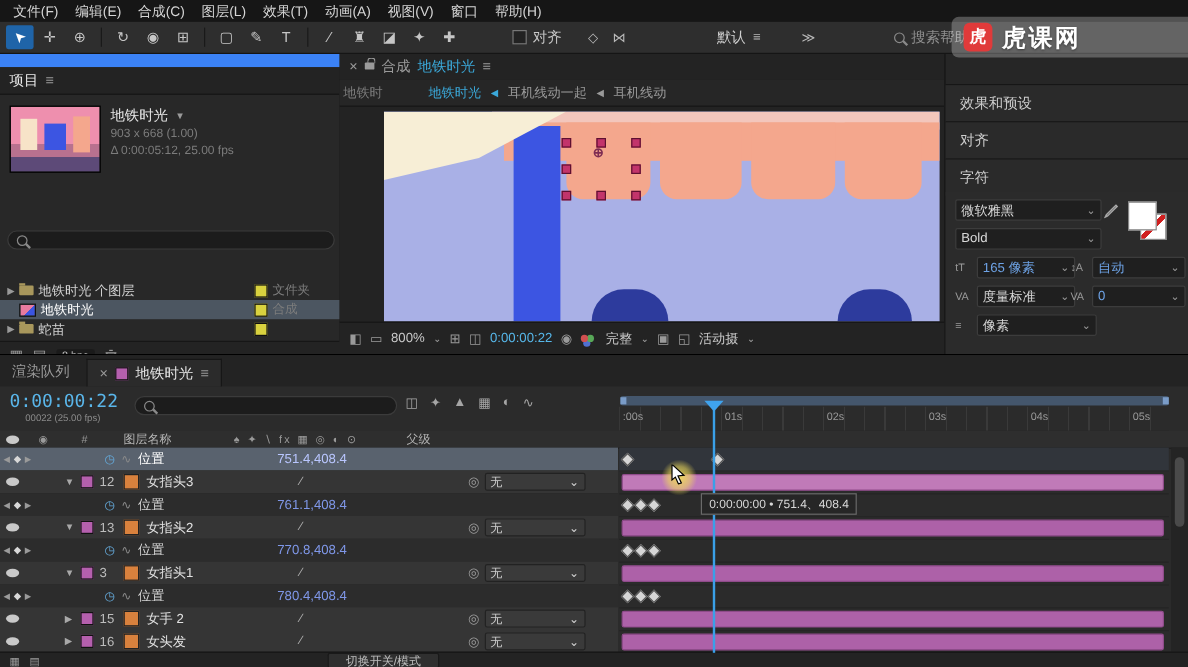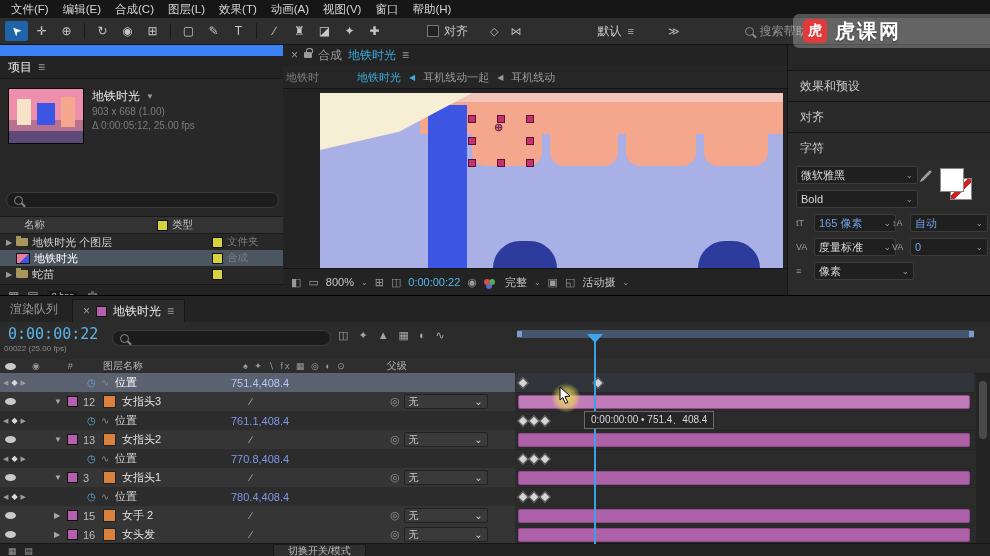--- a/index.html
+++ b/index.html
@@ -93,21 +93,21 @@
   .swfront{position:absolute;left:152px;top:8px;width:22px;height:22px;background:#fff;border:1px solid #888;z-index:2;}
   .swback{position:absolute;left:162px;top:18px;width:20px;height:20px;background:
           linear-gradient(135deg,transparent 42%,#d02020 42% 58%,transparent 58%),#fff;border:1px solid #888;}
   .micon{position:absolute;color:#9a9a9a;font-size:9px;}
   
   #timeline{left:0;top:295px;width:990px;height:261px;background:#2b2b2b;border-top:1px solid #000;}
   #tl-tabs{position:absolute;left:0;top:0;width:990px;height:26px;background:#232323;display:flex;align-items:flex-end;}
   #tl-tab-active{height:22px;background:#2b2b2b;border:1px solid #161616;border-bottom:none;display:flex;
                  align-items:center;gap:6px;padding:0 10px;margin-left:14px;}
   #tl-tc{position:absolute;left:8px;top:29px;font-family:"DejaVu Sans Mono",monospace;font-size:15px;color:#5ab6ea;}
-  #tl-frameinfo{position:absolute;left:4px;top:48px;font-size:8px;color:#8a8a8a;}
+  #tl-frameinfo{position:absolute;left:21px;top:48px;font-size:8px;color:#8a8a8a;}
   #tl-toggles{position:absolute;left:338px;top:33px;display:flex;gap:10px;color:#a5a5a5;font-size:11px;}
   #workarea{position:absolute;left:517px;top:34px;width:457px;height:8px;background:#44566c;border-radius:2px;}
   #workarea::before,#workarea::after{content:"";position:absolute;top:1px;width:5px;height:6px;background:#7a9cc8;}
   #workarea::before{left:0;} #workarea::after{right:0;}
   #ruler{position:absolute;left:516px;top:43px;width:458px;height:20px;border-bottom:1px solid #1f1f1f;
          background:repeating-linear-gradient(90deg,#3a3a3a 0 1px,transparent 1px 17px);font-size:9px;color:#999;}
   #ruler span{position:absolute;top:3px;}
   #tl-colhdr{position:absolute;left:0;top:63px;width:990px;height:14px;background:#2e2e2e;border-bottom:1px solid #1f1f1f;
              font-size:9px;color:#9a9a9a;display:flex;align-items:center;}
   #tl-rows{position:absolute;left:0;top:77px;width:990px;height:171px;}
@@ -219,25 +219,20 @@
     </div>
     <div class="abs" style="left:92px;top:32px;display:flex;gap:6px;align-items:center;">
       <span class="tabname">地铁时光</span>
       <span class="gray" style="font-size:8px">▼</span>
     </div>
     <div class="abs dim" style="left:92px;top:50px;font-size:10px">903 x 668 (1.00)</div>
     <div class="abs dim" style="left:92px;top:64px;font-size:10px">Δ 0:00:05:12, 25.00 fps</div>
     <div class="searchbox abs" style="left:6px;top:136px;width:264px">
       <span class="mag"></span>
     </div>
-    <div class="proj-hdr">
-      <span style="margin-left:24px">名称</span>
-      <span style="margin-left:112px" class="chip"></span>
-      <span>类型</span>
-    </div>
     <div class="prow" style="top:178px">
       <span class="gray" style="margin-left:6px;font-size:8px">▶</span>
       <span class="folder"></span>
       <span>地铁时光 个图层</span>
       <span style="margin-left:auto" class="chip"></span>
       <span class="dim" style="width:56px;font-size:10.5px">文件夹</span>
     </div>
     <div class="prow sel" style="top:194px">
       <span class="compicon" style="margin-left:16px"></span>
       <span style="color:#fff">地铁时光</span>
@@ -395,27 +390,35 @@
     <div id="tl-toggles">
       <span>◫</span>
       <span>✦</span>
       <span>▲</span>
       <span>▦</span>
       <span>◐</span>
       <span>∿</span>
     </div>
 
     <div id="workarea"></div>
+    <div id="ruler">
+      <span style="left:3px">:00s</span>
+      <span style="left:88px">01s</span>
+      <span style="left:173px">02s</span>
+      <span style="left:258px">03s</span>
+      <span style="left:343px">04s</span>
+      <span style="left:428px">05s</span>
+    </div>
 
     <div id="tl-colhdr">
       <span class="eye" style="margin-left:5px"></span>
       <span style="margin-left:16px">◉</span>
       <span style="margin-left:28px">#</span>
       <span style="margin-left:30px;font-size:10px;color:#b5b5b5">图层名称</span>
-      <span style="margin-left:100px;letter-spacing:2px">♠ ✦ ∖ fx ▦ ◎ ◐ ⊙</span>
+      <span style="margin-left:52px;letter-spacing:2px">♠ ✦ ∖ fx ▦ ◎ ◐ ⊙</span>
       <span style="margin-left:40px;font-size:10px;color:#b5b5b5">父级</span>
     </div>
 
     <div id="tl-rows">
 
       <div class="tl-row prop sel" style="top:0">
         <span class="kfn">
           <span>◀</span>
           <span class="kfd">◆</span>
           <span>▶</span>

